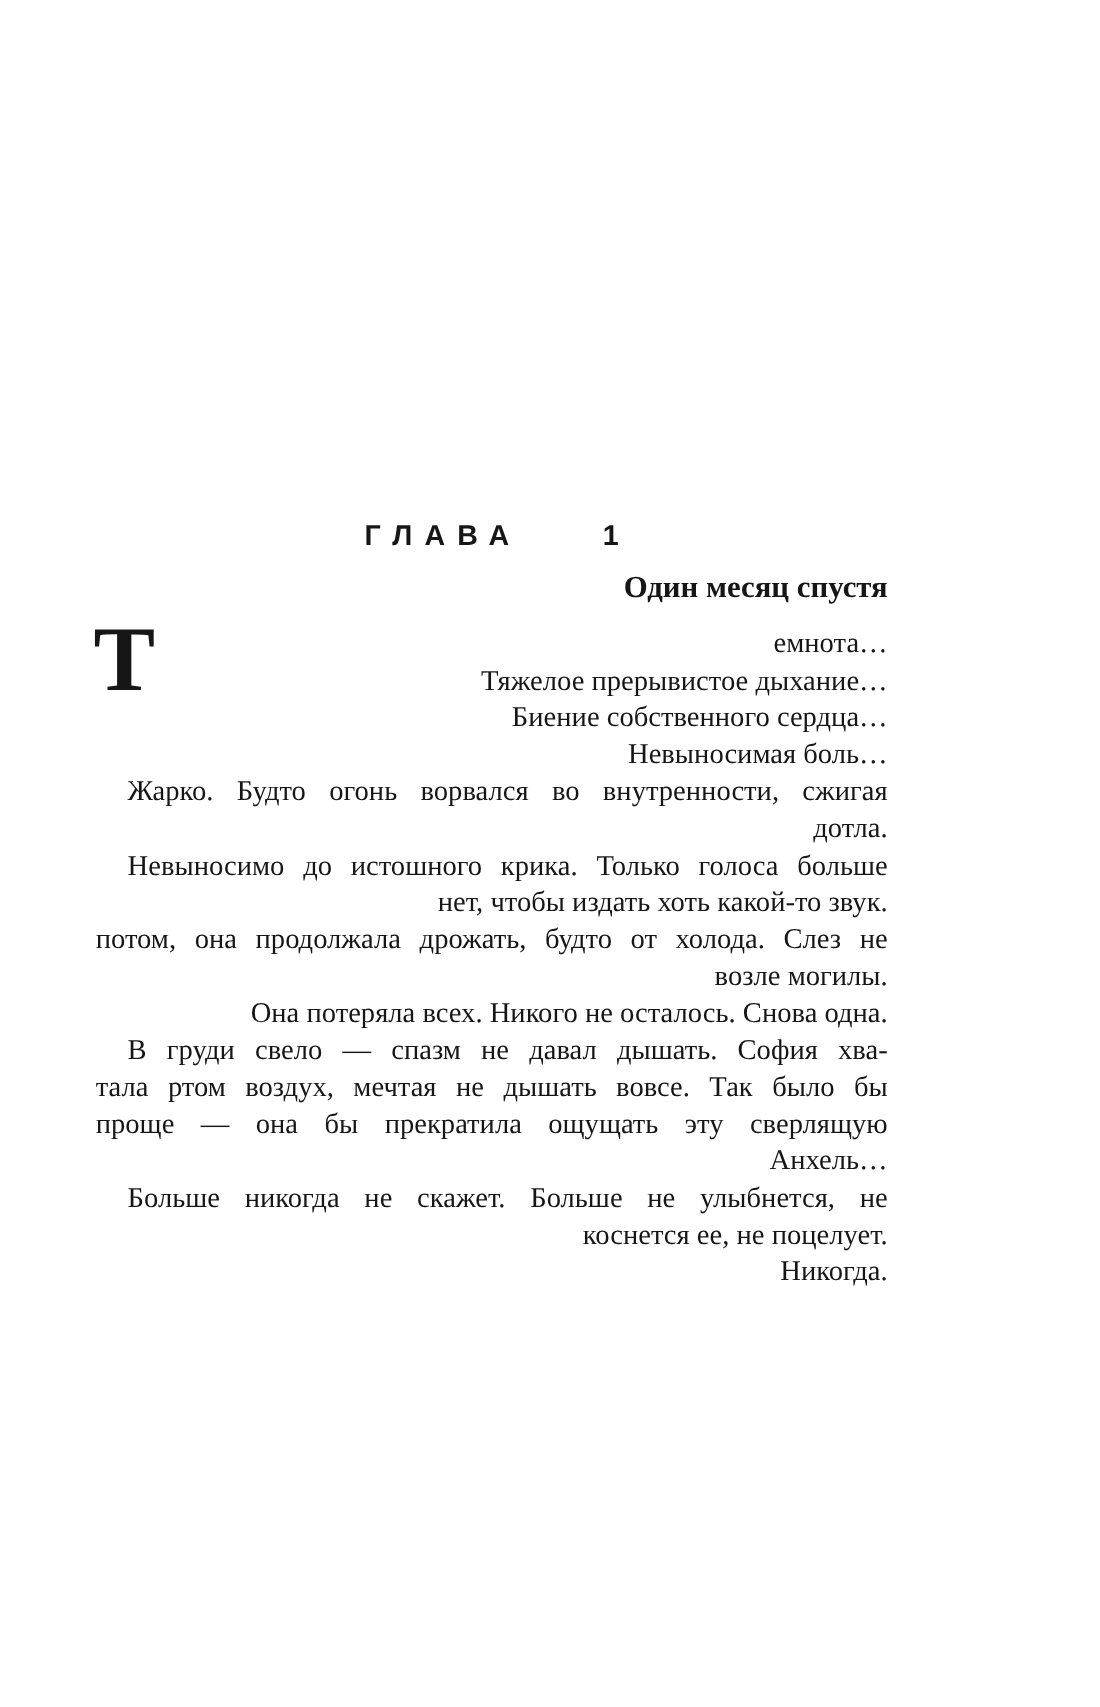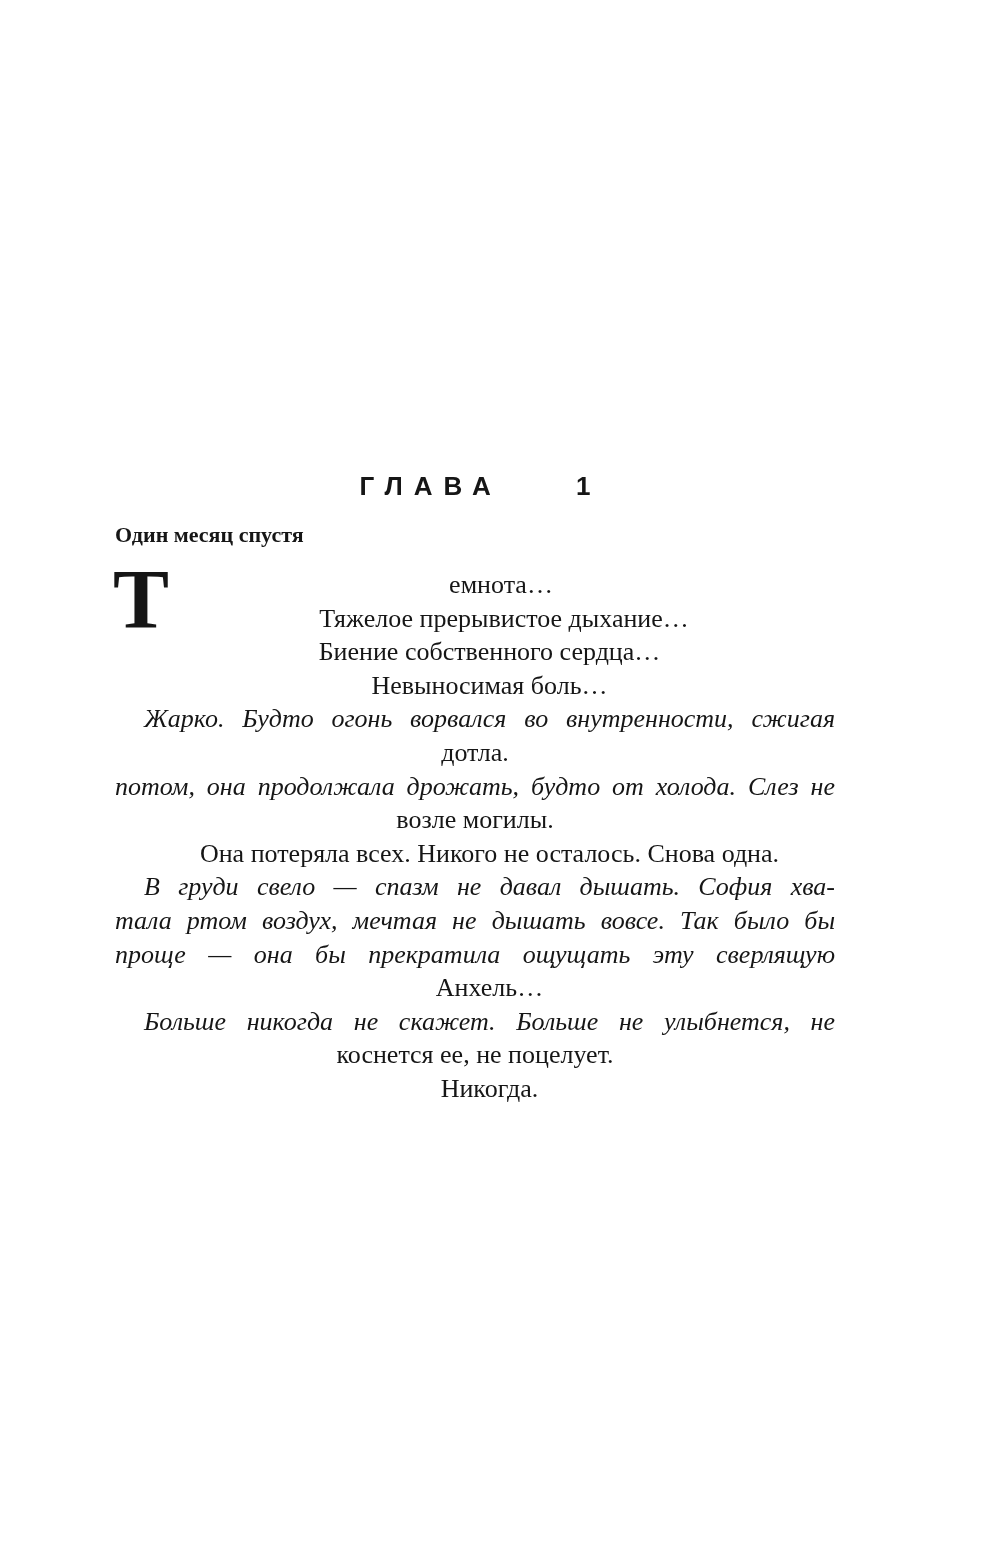--- a/index.html
+++ b/index.html
@@ -10,61 +10,60 @@
     position: relative;
     width: 1000px;
     height: 1552px;
     background: var(--bg, #ffffff);
     color: var(--fg, #161616);
     overflow: hidden;
     font-family: "Liberation Serif", serif;
   }
   .content {
     position: absolute;
-    left: 115px;
+    left: 87px;
     top: 0;
     width: 720px;
   }
   .chapter-label {
     margin-top: 471px;
     text-align: center;
     font-family: "Liberation Sans", sans-serif;
     font-weight: 700;
     font-size: 26px;
     line-height: 30px;
     letter-spacing: 11px;
     word-spacing: 56px;
     text-indent: 11px; 
     white-space: nowrap;
   }
   .chapter-subtitle {
     margin-top: 17px;
-    text-align: left;
+    text-align: right;
     font-family: "Liberation Serif", serif;
     font-weight: 700;
-    font-size: 22px;
+    font-size: 28px;
     line-height: 34px;
   }
   .body-text {
     margin-top: 16px;
     font-size: 26px;
     line-height: 33.6px;
   }
   .par {
     margin: 0;
     padding: 0;
   }
   .line {
-    text-align: center;
+    text-align: right;
   }
   .line.just {
     text-align: justify;
     -moz-text-align-last: justify;
     text-align-last: justify;
-    font-style: italic;
   }
   .line.indent {
     text-indent: 29px;
   }
   .line.after-drop {
     text-indent: 6px;
   }
   .dropcap {
     float: left;
     width: 47px;
@@ -103,20 +102,24 @@
           <div class="line indent">Биение собственного сердца…</div>
         </div>
         <div class="par">
           <div class="line indent">Невыносимая боль…</div>
         </div>
         <div class="par">
           <div class="line just indent">Жарко. Будто огонь ворвался во внутренности, сжигая</div>
           <div class="line">дотла.</div>
         </div>
         <div class="par">
+          <div class="line just indent">Невыносимо до истошного крика. Только голоса больше</div>
+          <div class="line">нет, чтобы издать хоть какой-то звук.</div>
+        </div>
+        <div class="par">
           <div class="line just">потом, она продолжала дрожать, будто от холода. Слез не</div>
           <div class="line">возле могилы.</div>
         </div>
         <div class="par">
           <div class="line indent">Она потеряла всех. Никого не осталось. Снова одна.</div>
         </div>
         <div class="par">
           <div class="line just indent">В груди свело — спазм не давал дышать. София хва-</div>
           <div class="line just">тала ртом воздух, мечтая не дышать вовсе. Так было бы</div>
           <div class="line just">проще — она бы прекратила ощущать эту сверлящую</div>

